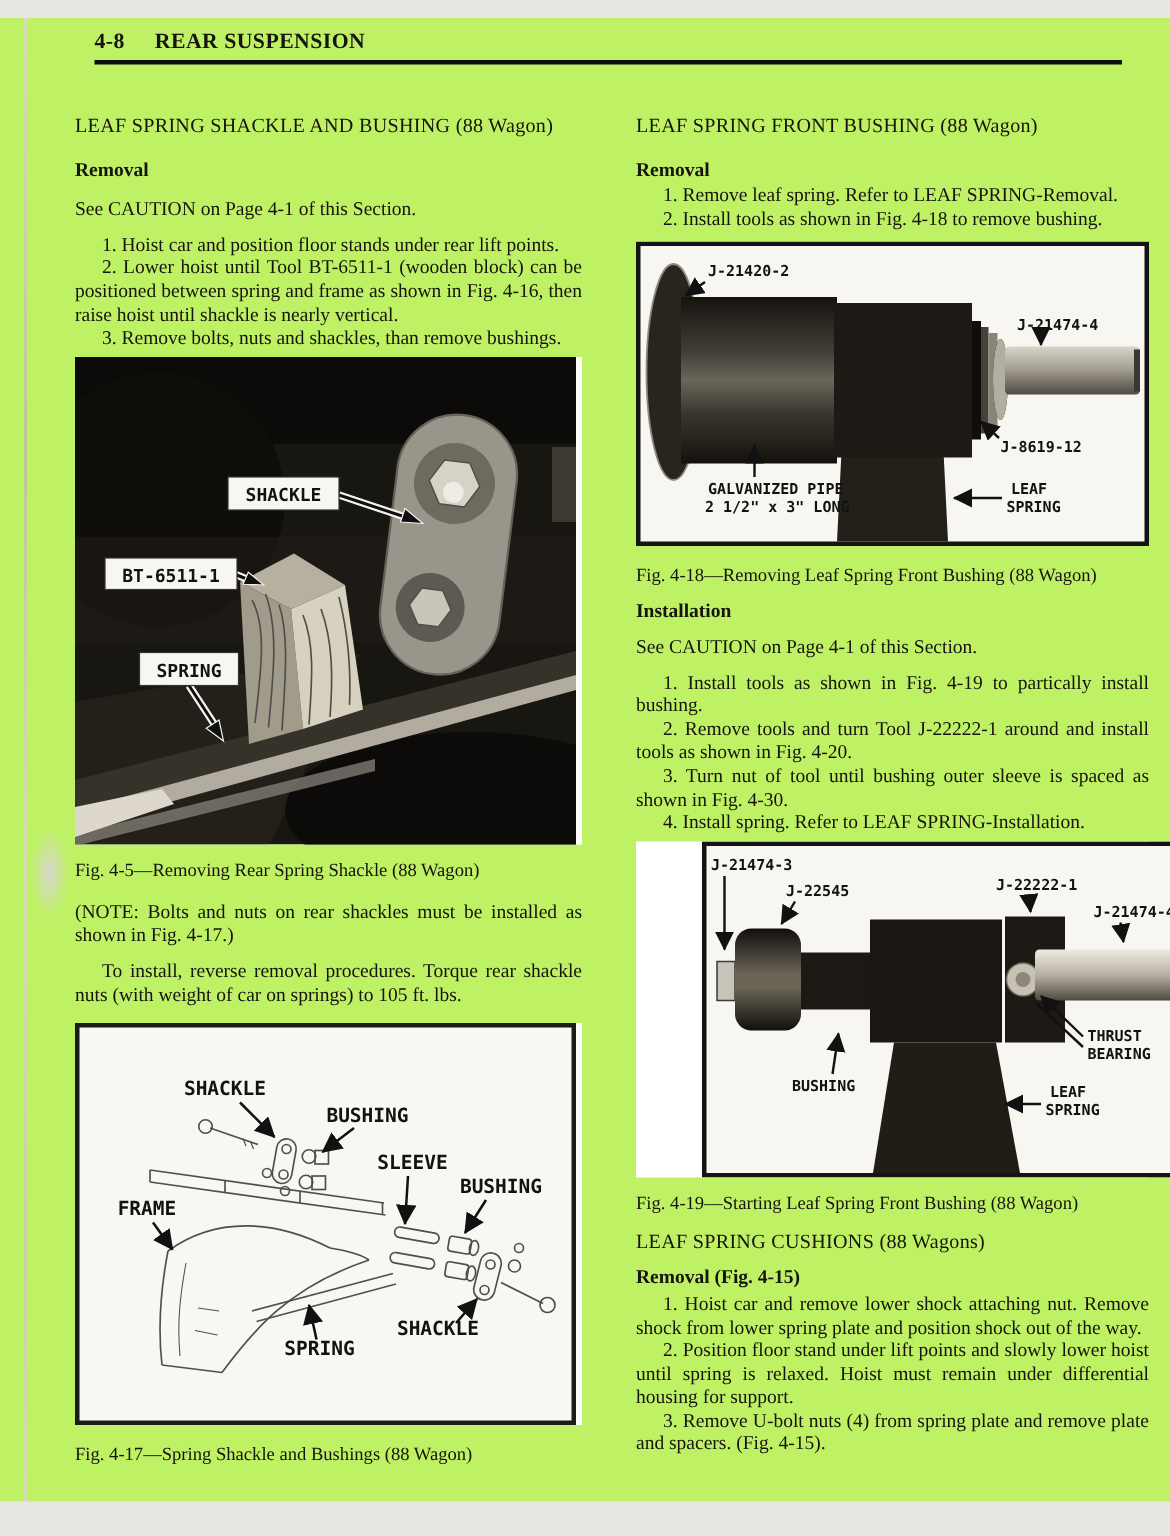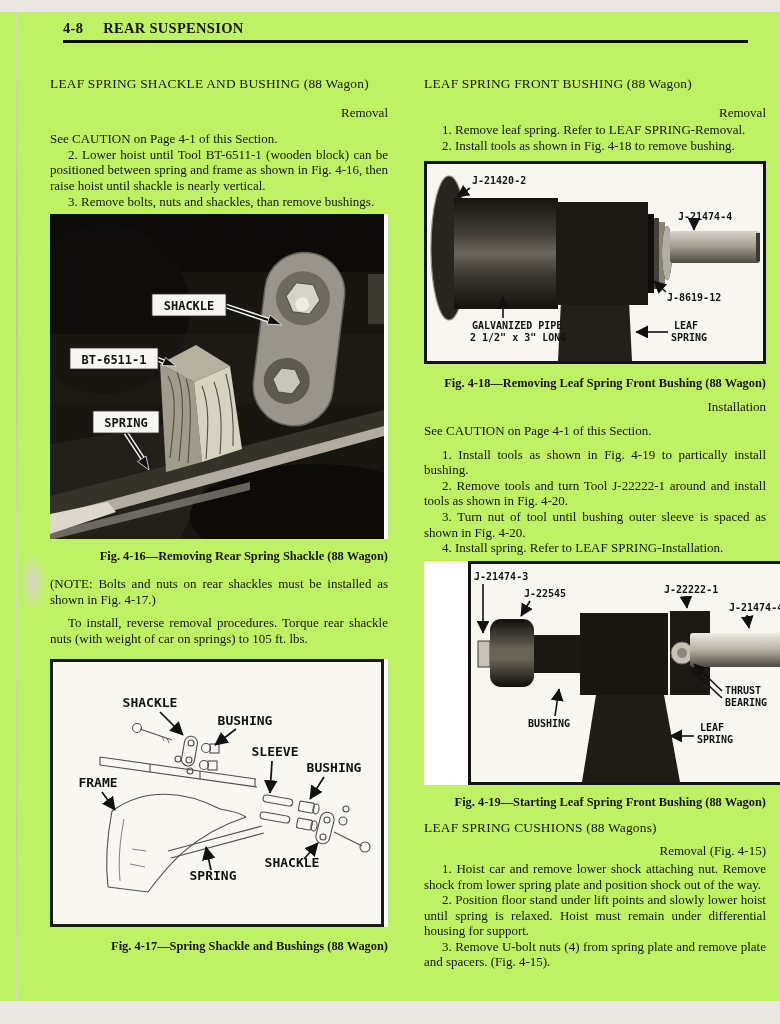--- a/index.html
+++ b/index.html
@@ -13,32 +13,32 @@
   .smudge { position:absolute; left:20px; top:540px; width:26px; height:60px;
     background:radial-gradient(ellipse at center, #d8d6cf 0%, rgba(216,214,207,0) 70%); }
   .header { position:absolute; left:63px; top:8px; font-weight:bold; font-size:14.5px;
     letter-spacing:.3px; white-space:nowrap; }
   .header .num { margin-right:20px; }
   .rule { position:absolute; left:63px; top:28px; width:685px; height:3px; background:#0d0d0d; }
   .col { position:absolute; top:64px; font-size:13px; line-height:15.6px; text-align:justify; }
   .col-left  { left:50px;  width:338px; }
   .col-right { left:424px; width:342px; }
   .sec-h { font-weight:normal; font-size:13.4px; margin:0; text-align:left; letter-spacing:.2px; }
-  .sub-h { font-weight:normal; font-size:13px; margin:13px 0 0 0; text-align:right; }
+  .sub-h { font-weight:bold; font-size:13px; margin:13px 0 0 0; text-align:left; }
   .plain { margin:11px 0 0 0; }
   .step  { margin:0; text-indent:18px; }
   .first-step { margin-top:8px; }
   .tight-step { margin-top:2px; }
   .fig { position:relative; background:#fff; padding:0; margin:0; }
   .fig svg { display:block; }
   .fig16 { margin-top:5px; }
   .fig17 { margin-top:12px; }
   .fig18 { margin-top:8px; }
   .fig19 { margin-top:5px;padding-left:44px; }
-  .fig-cap { font-weight:bold; font-size:12.4px; text-align:right; text-indent:0;
+  .fig-cap { font-weight:normal; font-size:12.4px; text-align:left; text-indent:0;
     margin:10px 0 0 0; line-height:15px; }
   .note { margin:12px 0 0 0; }
   svg text { font-family:"DejaVu Sans Mono", monospace; font-weight:bold; fill:#121212; }
   .lblbox { fill:#f7f6f1; stroke:#333330; stroke-width:0.8; }
   .art { stroke:#504e4a; stroke-width:1.1; fill:none; }
 </style>
 </head>
 <body>
 
 <div class="page">
@@ -47,20 +47,21 @@
 
   <div class="header">
     <span class="num">4-8</span><span>REAR SUSPENSION</span>
   </div>
   <div class="rule"></div>
 
   <div class="col col-left">
     <p class="sec-h">LEAF SPRING SHACKLE AND BUSHING (88 Wagon)</p>
     <p class="sub-h">Removal</p>
     <p class="plain">See CAUTION on Page 4-1 of this Section.</p>
+    <p class="step first-step">1. Hoist car and position floor stands under rear lift points.</p>
     <p class="step">2. Lower hoist until Tool BT-6511-1 (wooden block) can be positioned between spring and frame as shown in Fig. 4-16, then raise hoist until shackle is nearly vertical.</p>
     <p class="step">3. Remove bolts, nuts and shackles, than remove bushings.</p>
 
     <div class="fig fig16">
       <svg width="334" height="325" viewBox="0 0 334 325" xmlns="http://www.w3.org/2000/svg">
         <g>
           <rect x="0" y="0" width="334" height="325" fill="#181611"></rect>
           <rect x="0" y="0" width="334" height="58" fill="#0c0b09"></rect>
           <circle cx="55" cy="95" r="85" fill="#0e0d0a"></circle>
           <rect x="0" y="120" width="334" height="70" fill="#221f19" opacity="0.55"></rect>
@@ -109,21 +110,21 @@
         </g>
         <g>
           <line x1="76" y1="219" x2="93" y2="245" stroke="#f4f3ee" stroke-width="5"></line>
           <line x1="76" y1="219" x2="93" y2="245" stroke="#0f0f0f" stroke-width="2"></line>
           <polygon points="99,256 87.5,247.5 96,242" fill="#0f0f0f" stroke="#f4f3ee" stroke-width="0.8"></polygon>
           <rect x="43" y="197" width="66" height="22" class="lblbox"></rect>
           <text x="76" y="213" font-size="12" text-anchor="middle">SPRING</text>
         </g>
       </svg>
     </div>
-    <p class="fig-cap">Fig. 4-16—Removing Rear Spring Shackle (88 Wagon)</p>
+    <p class="fig-cap">Fig. 4-5—Removing Rear Spring Shackle (88 Wagon)</p>
 
     <p class="note">(NOTE: Bolts and nuts on rear shackles must be installed as shown in Fig. 4-17.)</p>
     <p class="step first-step">To install, reverse removal procedures. Torque rear shackle nuts (with weight of car on springs) to 105 ft. lbs.</p>
 
     <div class="fig fig17">
       <svg width="334" height="268" viewBox="0 0 334 268" xmlns="http://www.w3.org/2000/svg">
         <defs>
           <marker id="ah17" markerWidth="9" markerHeight="9" refX="7.5" refY="4" orient="auto">
             <path d="M0,0 L8,4 L0,8 Z" fill="#111"></path>
           </marker>
@@ -247,21 +248,21 @@
           <line x1="244" y1="171" x2="212" y2="171" stroke="#111" stroke-width="1.6" marker-end="url(#ah18)"></line>
         </g>
       </svg>
     </div>
     <p class="fig-cap" style="margin-top:12px">Fig. 4-18—Removing Leaf Spring Front Bushing (88 Wagon)</p>
 
     <p class="sub-h" style="margin-top:8px">Installation</p>
     <p class="plain" style="margin-top:8px">See CAUTION on Page 4-1 of this Section.</p>
     <p class="step first-step">1. Install tools as shown in Fig. 4-19 to partically install bushing.</p>
     <p class="step">2. Remove tools and turn Tool J-22222-1 around and install tools as shown in Fig. 4-20.</p>
-    <p class="step">3. Turn nut of tool until bushing outer sleeve is spaced as shown in Fig. 4-20.</p>
+    <p class="step">3. Turn nut of tool until bushing outer sleeve is spaced as shown in Fig. 4-30.</p>
     <p class="step">4. Install spring. Refer to LEAF SPRING-Installation.</p>
 
     <div class="fig fig19">
       <svg width="342" height="224" viewBox="0 0 342 224" xmlns="http://www.w3.org/2000/svg">
         <defs>
           <marker id="ah19" markerWidth="9" markerHeight="9" refX="7.5" refY="4" orient="auto">
             <path d="M0,0 L8,4 L0,8 Z" fill="#111"></path>
           </marker>
           <linearGradient id="g19w" x1="0" y1="0" x2="0" y2="1">
             <stop offset="0" stop-color="#110f0b"></stop>

